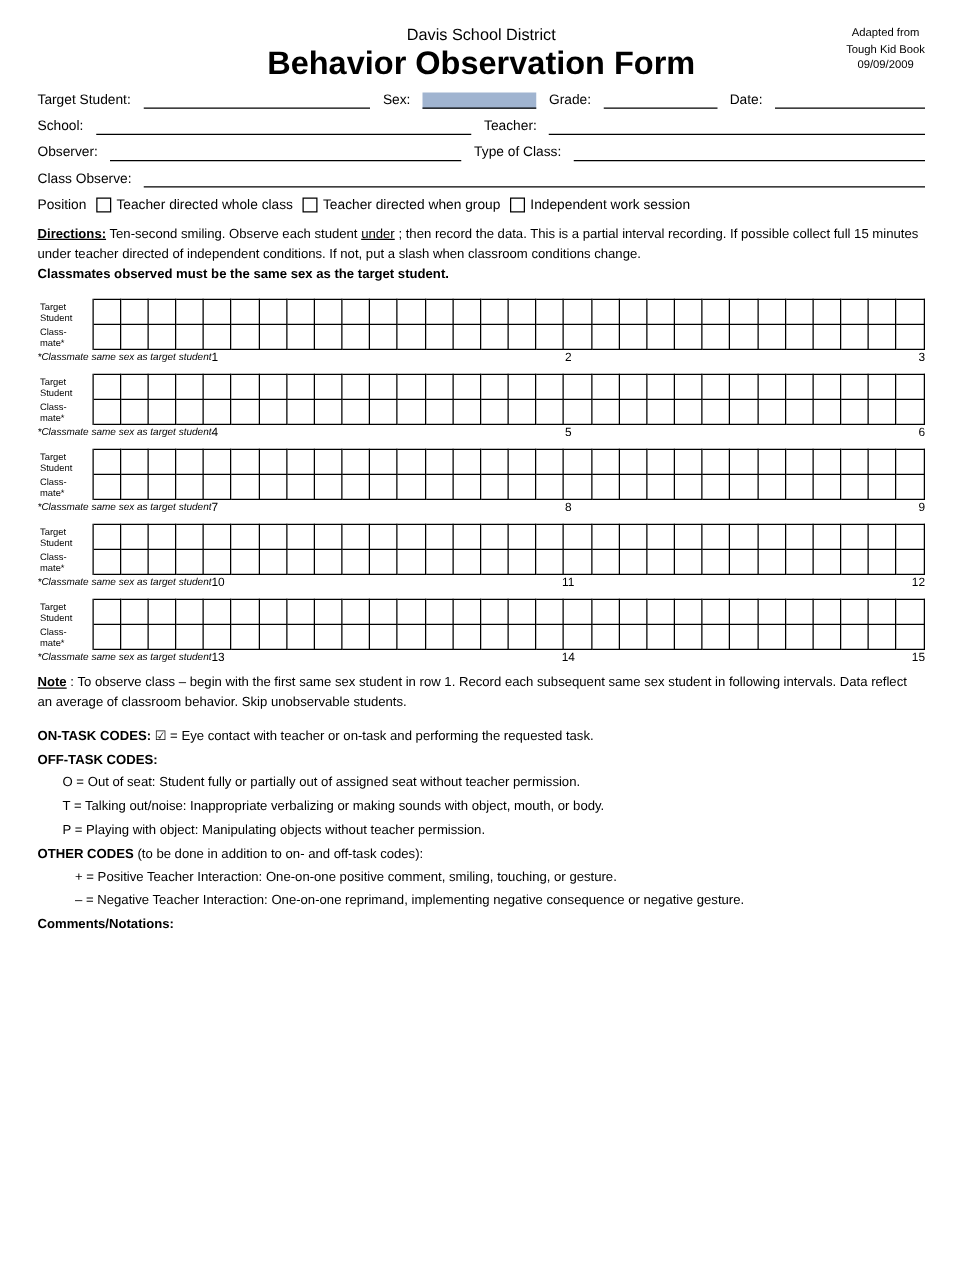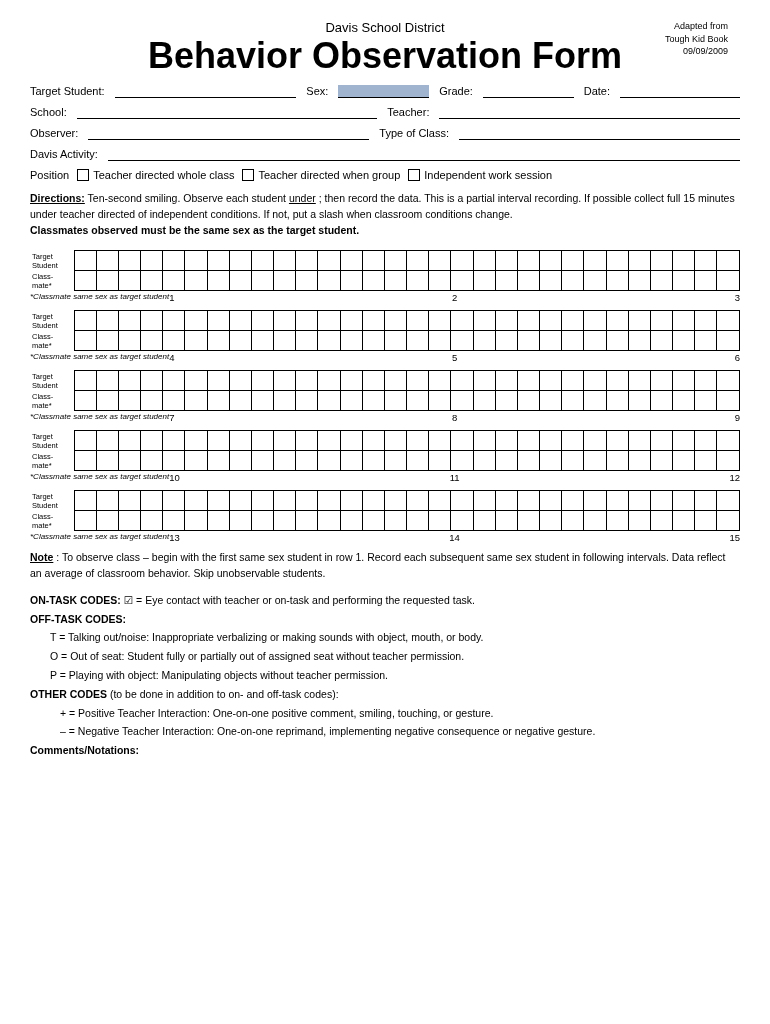--- a/index.html
+++ b/index.html
@@ -15,30 +15,30 @@
     .header-top {
       text-align: center;
       position: relative;
       margin-bottom: 4px;
     }
     .district-name {
       font-size: 13px;
       font-weight: normal;
     }
     .form-title {
-      font-size: 36px;
+      font-size: 26px;
       font-weight: bold;
       margin-bottom: 8px;
     }
     .adapted-box {
       position: absolute;
       top: 0;
-      right: 12px;
+      right: 0;
       font-size: 9px;
-      text-align: right;
+      text-align: center;
       line-height: 1.4;
     }
     .form-line {
       display: flex;
       align-items: baseline;
       margin-bottom: 8px;
       gap: 10px;
     }
     .field-label {
       white-space: nowrap;
@@ -174,21 +174,21 @@
 </div>
 
 <div class="form-line">
   <span class="field-label">Observer:</span>
   <input class="underline-field" style="flex: 2 1 0%;" type="text">
   <span class="field-label">Type of Class:</span>
   <input class="underline-field" style="flex: 2 1 0%;" type="text">
 </div>
 
 <div class="form-line">
-  <span class="field-label">Davis Activity:</span>
+  <span class="field-label">Class Observe:</span>
   <input class="underline-field" type="text" style="">
 </div>
 
 <div class="position-row">
   <span class="field-label">Position</span>
   <div class="position-option">
     <div class="checkbox"></div>
     <span>Teacher directed whole class</span>
   </div>
   <div class="position-option">
@@ -647,22 +647,22 @@
 <div class="codes-section">
   <p>
     <span class="bold-text">ON-TASK CODES:</span>
     <span> ☑</span>
     <span> = Eye contact with teacher or on-task and performing the requested task.</span>
   </p>
   <p>
     <span class="bold-text">OFF-TASK CODES:</span>
   </p>
   <div class="codes-indent">
+    <p>O = Out of seat: Student fully or partially out of assigned seat without teacher permission.</p>
     <p>T = Talking out/noise: Inappropriate verbalizing or making sounds with object, mouth, or body.</p>
-    <p>O = Out of seat: Student fully or partially out of assigned seat without teacher permission.</p>
     <p>P = Playing with object: Manipulating objects without teacher permission.</p>
   </div>
   <p>
     <span class="bold-text">OTHER CODES</span><span> (to be done in addition to on- and off-task codes):</span>
   </p>
   <div class="codes-indent2">
     <p>+ = Positive Teacher Interaction: One-on-one positive comment, smiling, touching, or gesture.</p>
     <p>– = Negative Teacher Interaction: One-on-one reprimand, implementing negative consequence or negative gesture.</p>
   </div>
   <p>

